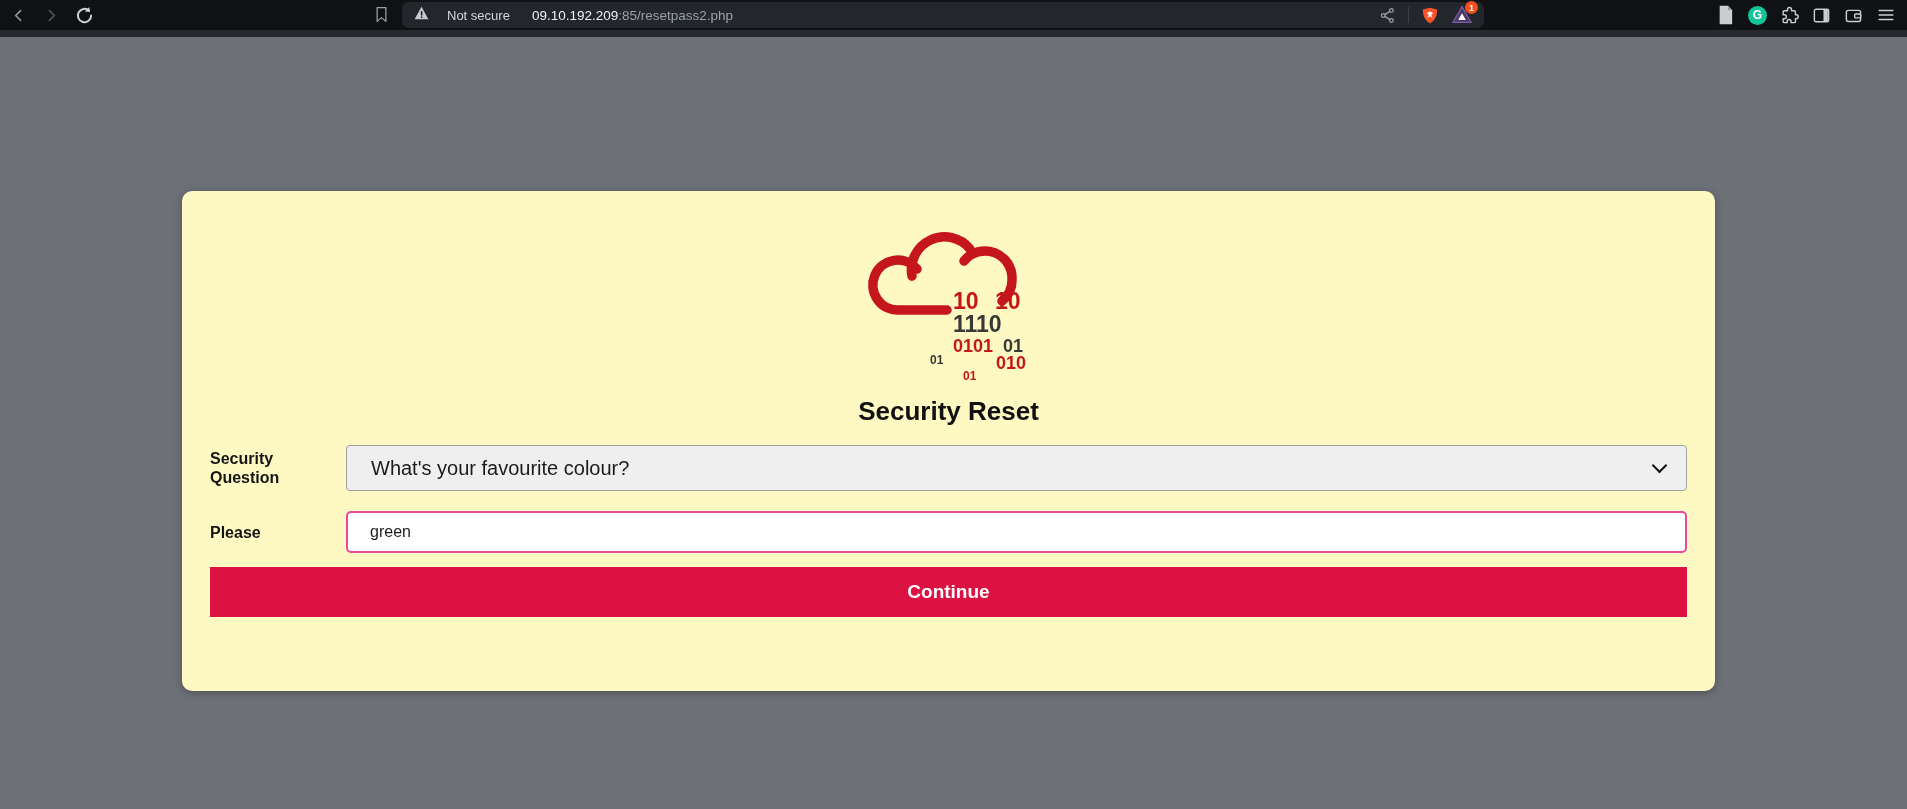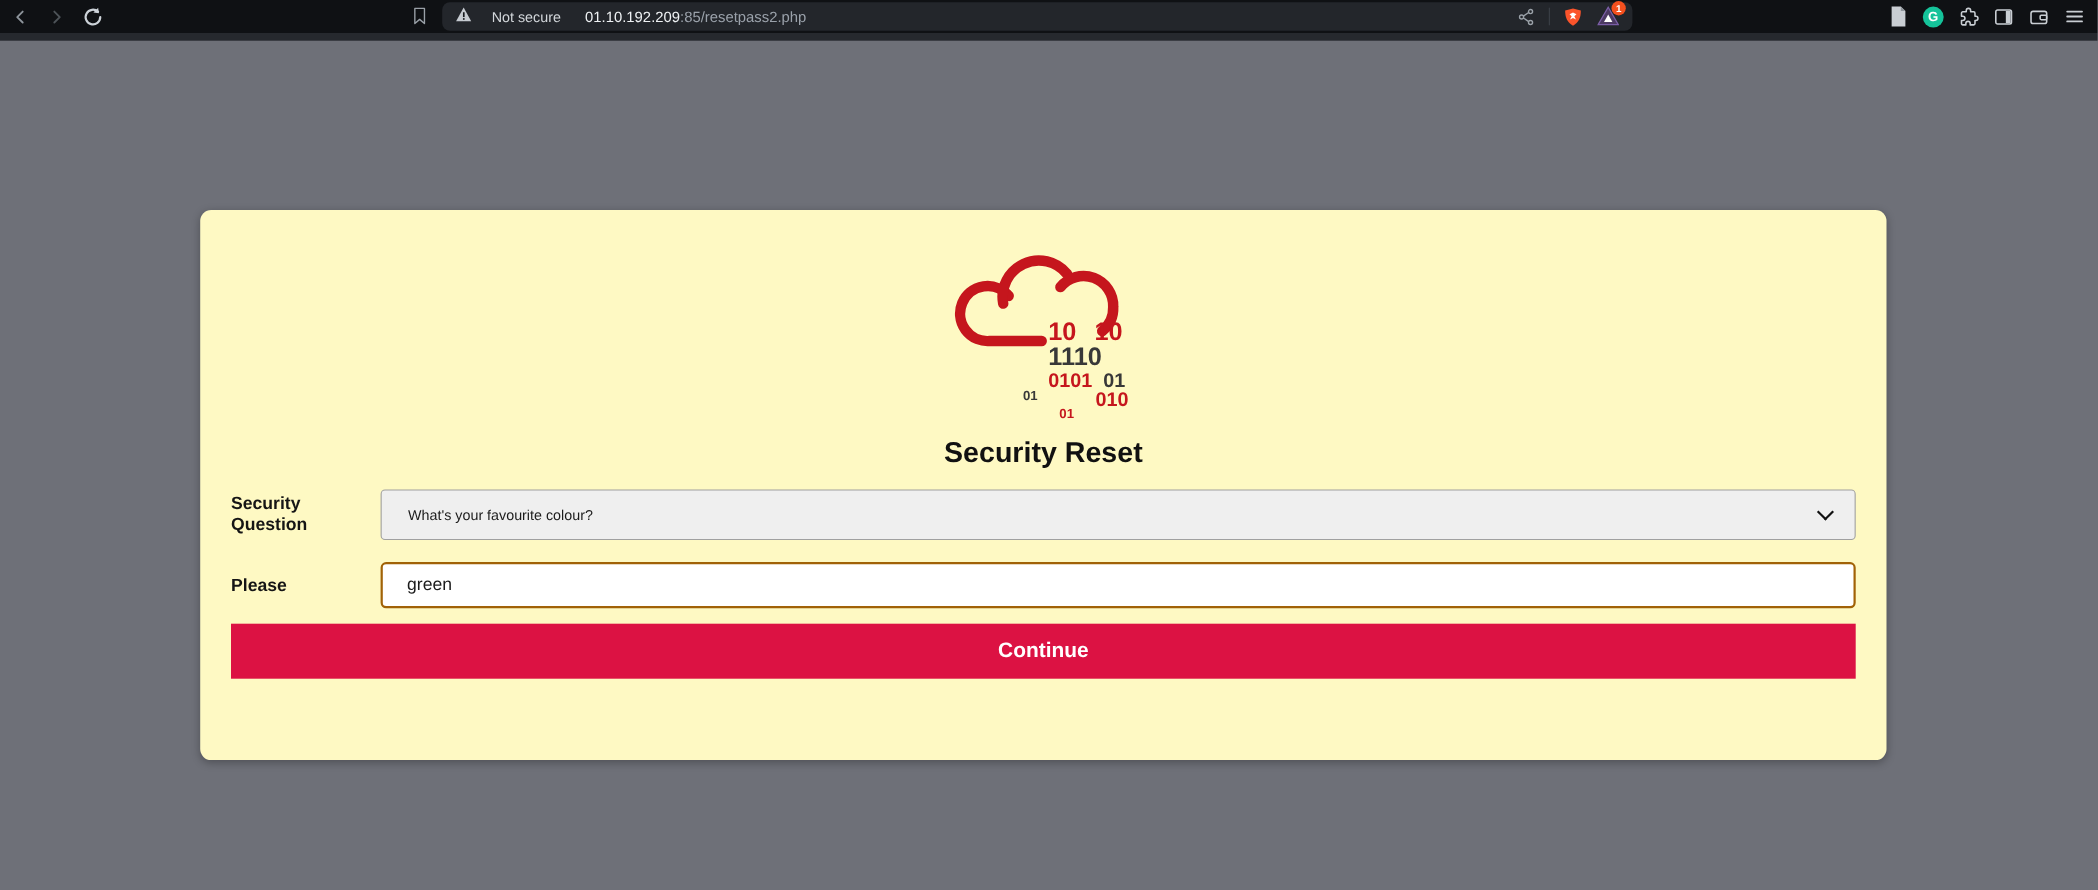--- a/index.html
+++ b/index.html
@@ -94,36 +94,36 @@
     font-size: 16px; font-weight: bold; line-height: 19px; color: #151515;
   }
   .field-wrap { position: relative; flex: 1; }
 
   .sq-select {
     width: 100%; height: 46px;
     -webkit-appearance: none; appearance: none;
     background: #efefef;
     border: 1px solid #a0a0a0; border-radius: 4px;
     font-family: "Liberation Sans", "DejaVu Sans", sans-serif;
-    font-size: 13px; color: #1b1b1b;
+    font-size: 20px; color: #1b1b1b;
     padding: 0 44px 0 24px;
     cursor: pointer;
   }
   .select-chevron {
     position: absolute; right: 22px; top: 15px;
     width: 11px; height: 11px;
     border-right: 2.6px solid #111; border-bottom: 2.6px solid #111;
     transform: rotate(45deg);
     pointer-events: none;
   }
 
   .answer-input {
     width: 100%; height: 42px;
     background: #fff;
-    border: 2px solid #a16207; border-radius: 5px;
+    border: 2px solid #ec4899; border-radius: 5px;
     font-family: "Liberation Sans", "DejaVu Sans", sans-serif;
     font-size: 16px; color: #1b1b1b;
     padding: 0 22px;
   }
 
   .continue-btn {
     display: block;
     margin: 14px 28px 0;
     width: calc(100% - 56px); height: 50px;
     background: #dc1243; border: none;
@@ -173,21 +173,21 @@
       <span>
         <svg width="15" height="14" viewBox="0 0 24 22">
             <path d="M12 1 L23 21 H1 Z" fill="#c6cbd1"></path>
             <rect x="11" y="8" width="2.4" height="7" fill="#15181c"></rect>
             <rect x="11" y="16.6" width="2.4" height="2.4" fill="#15181c"></rect>
           </svg>
       </span>
       <span class="notsecure-label">Not secure</span>
     </div>
     <div class="url-text">
-      <span class="url-host">01.10.192.209</span><span class="url-path">:85/resetpass2.php</span>
+      <span class="url-host">09.10.192.209</span><span class="url-path">:85/resetpass2.php</span>
     </div>
     <div class="urlbar-right">
       <div class="tb-btn">
         <span>
           <svg width="17" height="17" viewBox="0 0 24 24" fill="none" stroke="#9aa1a8" stroke-width="1.8">
               <circle cx="6" cy="12" r="2.6"></circle>
               <circle cx="17.5" cy="5" r="2.6"></circle>
               <circle cx="17.5" cy="19" r="2.6"></circle>
               <path d="M8.3 10.8 L15.2 6.2 M8.3 13.2 L15.2 17.8"></path>
             </svg>

